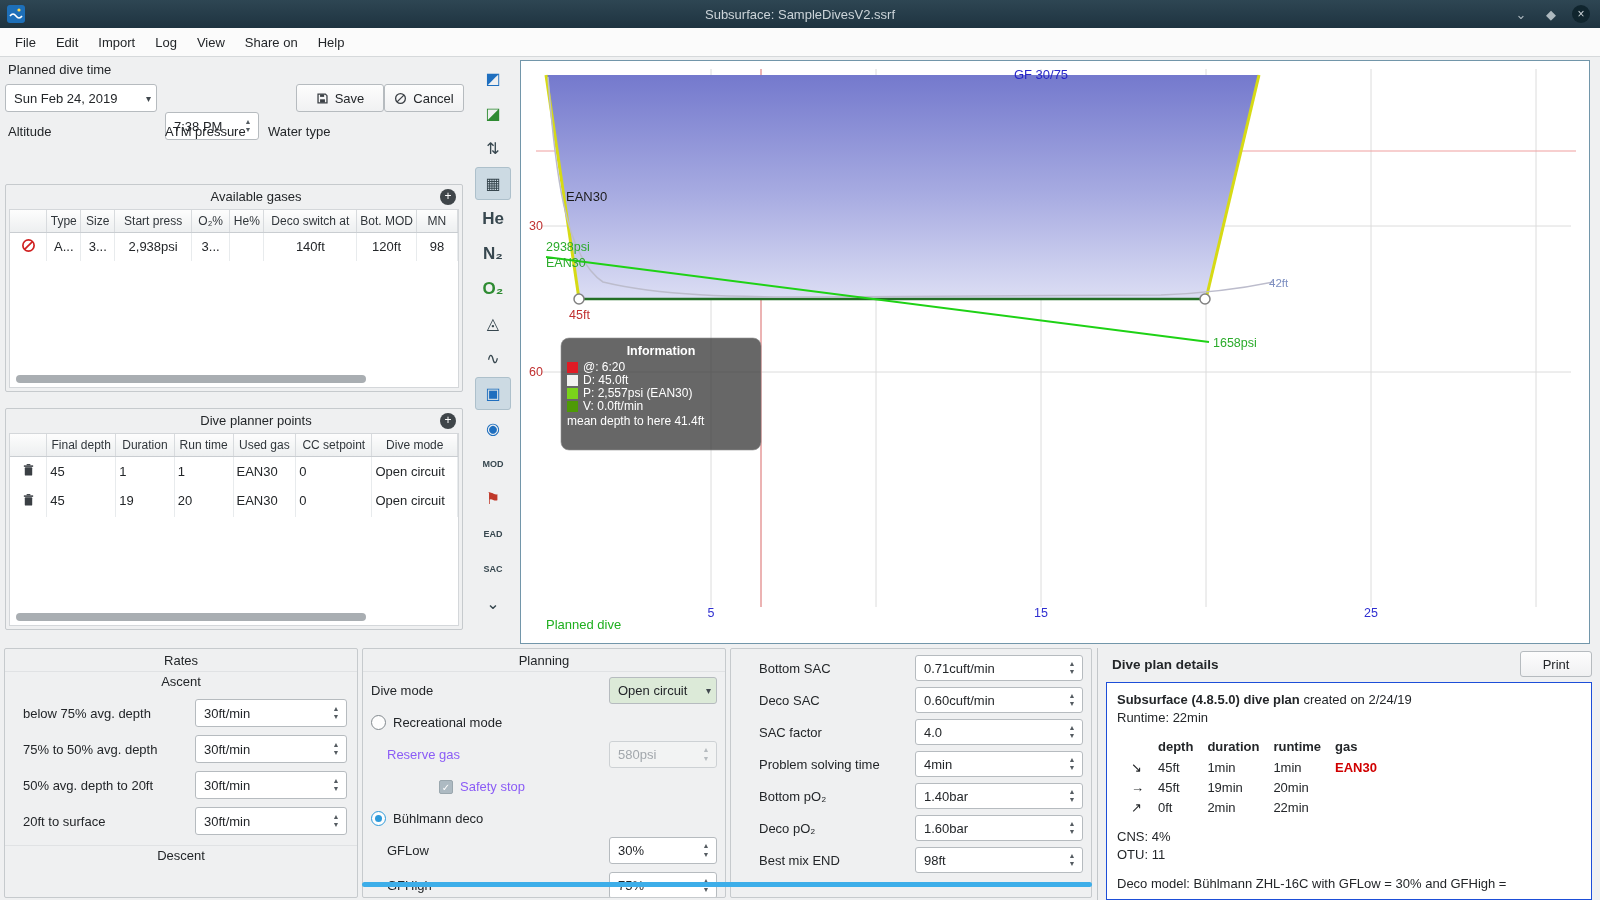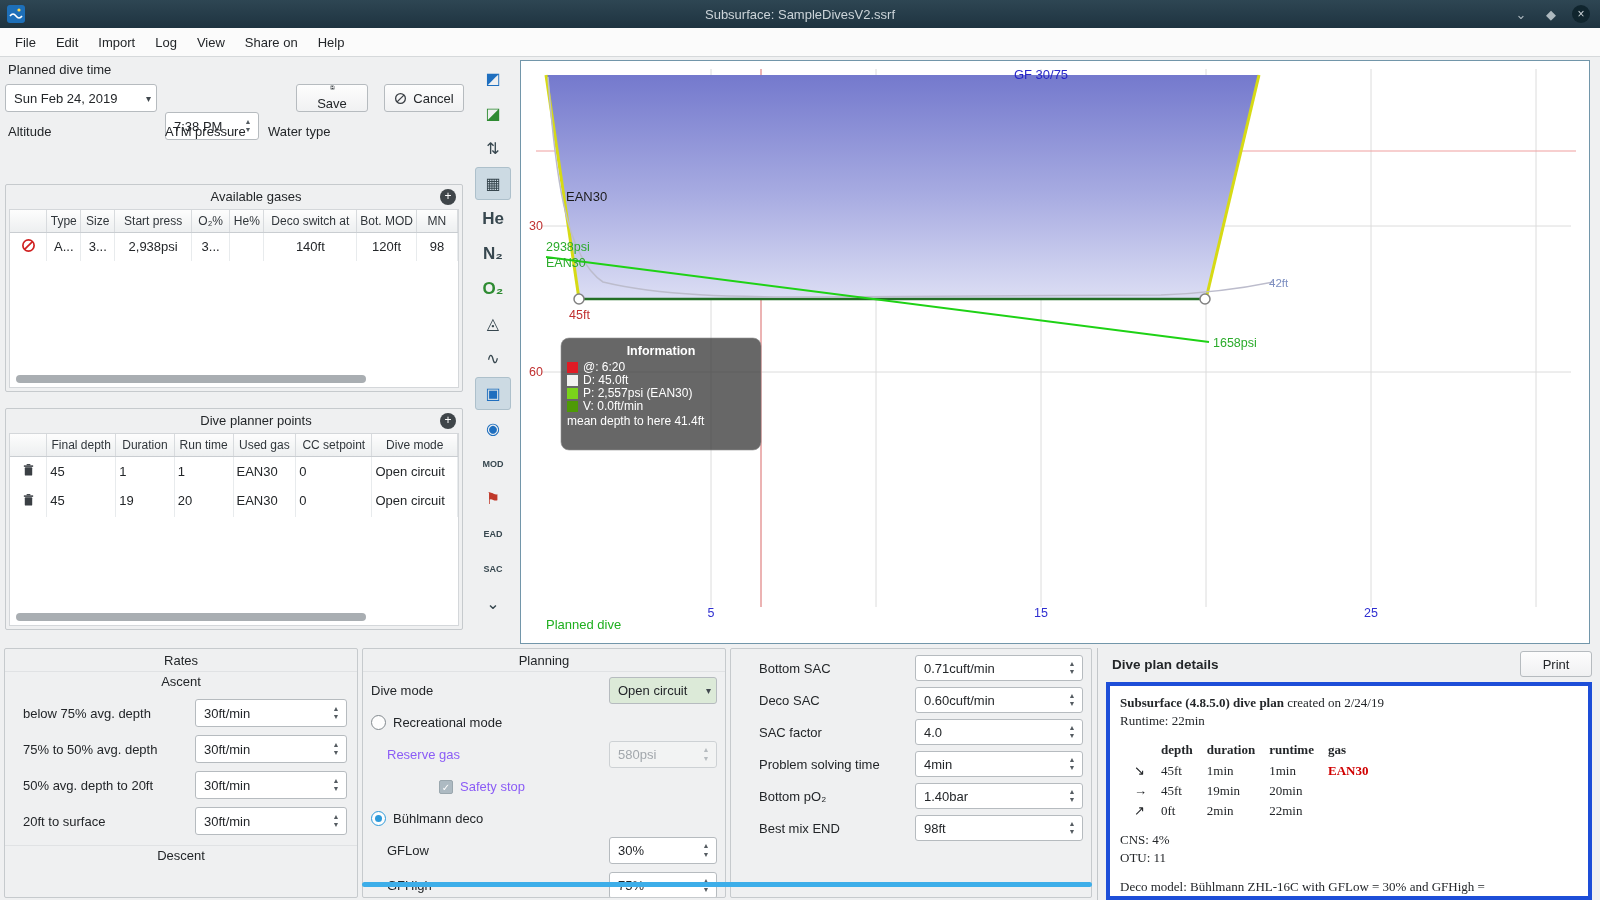--- a/index.html
+++ b/index.html
@@ -90,21 +90,21 @@
 
   .p-row { position:relative; margin:5px 8px 0 8px; min-height:27px; display:flex; align-items:center; }
   .p-row .ctl { position:absolute; right:0; width:108px; }
   .g-row { position:relative; margin:6px 8px 0 28px; height:26px; display:flex; align-items:center; }
   .g-row .ctl { position:absolute; right:0; width:168px; height:26px; }
 
   .panel-details { position:absolute; left:1102px; top:0; width:494px; height:252px; }
   .dpd-header { display:flex; justify-content:space-between; align-items:center; padding:3px 4px 3px 10px; height:32px; }
   .dpd-title { font-weight:bold; font-size:13.5px; }
   .dpd-content { position:absolute; top:34px; left:4px; right:4px; bottom:0; background:#fff;
-    border:4px solid #1d4ed8; padding:8px 10px; line-height:1.4; overflow:hidden;font-family:Liberation Serif, serif; }
+    border:1px solid #1d4ed8; padding:8px 10px; line-height:1.4; overflow:hidden; }
   .plan-tbl { margin:10px 0 10px 14px; border-collapse:collapse; }
   .plan-tbl th { font-weight:bold; text-align:left; padding:1px 14px 1px 0; }
   .plan-tbl td { padding:1px 14px 1px 0; }
   .gas-red { color:#d00000; font-weight:bold; }
   .deco-line { white-space:nowrap; overflow:hidden; margin-top:10px; }
   .v-divider { position:absolute; left:1097px; top:0; width:1px; height:252px; background:#c3c7ca; }
   .bottom-scroll { position:absolute; left:362px; top:234px; width:730px; height:5px; border-radius:3px;
     background:#3daee9; z-index:5; }
 </style>
 </head>
@@ -143,21 +143,21 @@
     <span>Sun Feb 24, 2019</span>
       <span class="arrow">▾</span>
   </div>
   <div class="spin abs" style="left:165px; top:26px; width:94px;">
     <span>7:38 PM</span>
     <span class="arrows">
         <span>▲</span>
         <span>▼</span>
       </span>
   </div>
-  <button class="btn abs" style="left:296px; top:26px; width:72px;flex-direction:column;">
+  <button class="btn abs" style="left:296px; top:26px; width:88px;">
     <svg width="13" height="13" viewBox="0 0 16 16">
         <path d="M2.5 2.5h9l2 2v9h-11z" fill="none" stroke="#3c4146" stroke-width="1.6"></path>
         <rect x="5" y="9" width="6" height="4" fill="#3c4146"></rect>
         <rect x="5" y="3" width="5" height="3" fill="#3c4146"></rect>
       </svg>
     <span>Save</span>
   </button>
   <button class="btn abs" style="left:384px; top:26px; width:80px;">
     <svg width="13" height="13" viewBox="0 0 16 16">
         <circle cx="8" cy="8" r="6" fill="none" stroke="#3c4146" stroke-width="1.6"></circle>
@@ -568,20 +568,30 @@
         <span>Bottom pO₂</span>
       <div class="spin ctl">
           <span>1.40bar</span>
           <span class="arrows">
             <span>▲</span>
             <span>▼</span>
           </span>
         </div>
       </div>
     <div class="g-row">
+        <span>Deco pO₂</span>
+      <div class="spin ctl">
+          <span>1.60bar</span>
+          <span class="arrows">
+            <span>▲</span>
+            <span>▼</span>
+          </span>
+        </div>
+      </div>
+    <div class="g-row">
         <span>Best mix END</span>
       <div class="spin ctl">
           <span>98ft</span>
           <span class="arrows">
             <span>▲</span>
             <span>▼</span>
           </span>
         </div>
       </div>
   </div>

